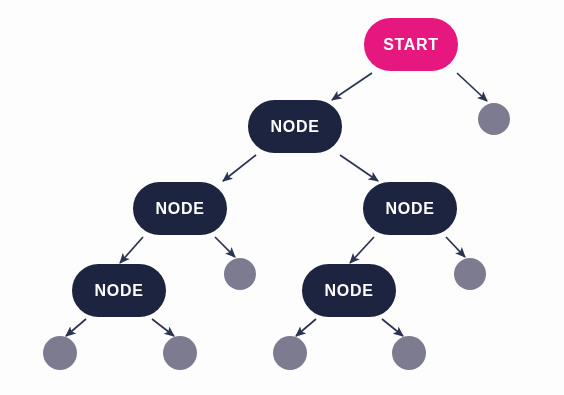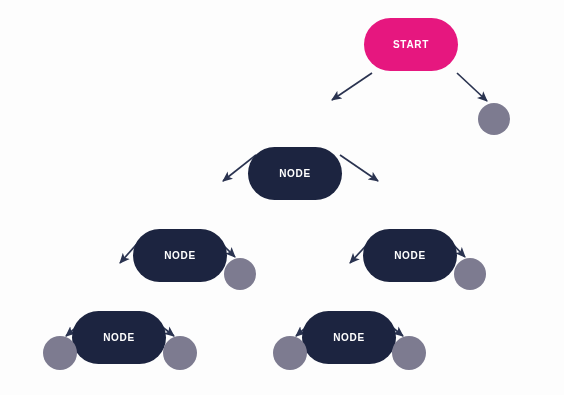--- a/index.html
+++ b/index.html
@@ -28,34 +28,33 @@
   }
   .node-box {
     position: absolute;
     display: flex;
     align-items: center;
     justify-content: center;
     box-sizing: border-box;
     color: #ffffff;
     font-weight: bold;
     letter-spacing: 0.7px;
-    font-size: 10px;
+    font-size: 16px;
     font-family: "Liberation Sans", sans-serif;
     text-align: center;
     line-height: 1;
     white-space: nowrap;
   }
   .node-start {
     background: #e6177f;
     border-radius: 26px;
   }
   .node-process {
     background: #1c2440;
     border-radius: 26px;
-    margin-top: 47px;
   }
   .node-leaf {
     position: absolute;
     background: #7d7b90;
     border-radius: 50%;
   }
   .node-label {
     pointer-events: none;
     display: block;
   }

